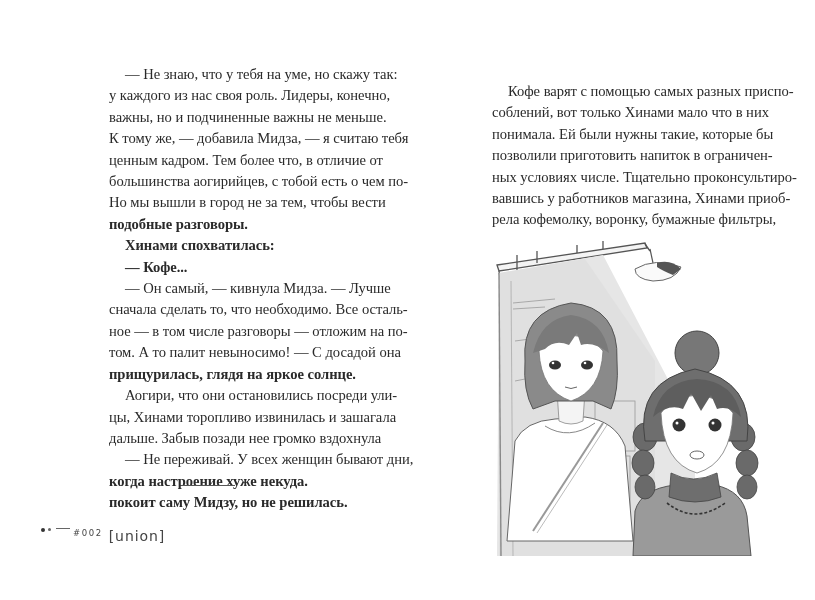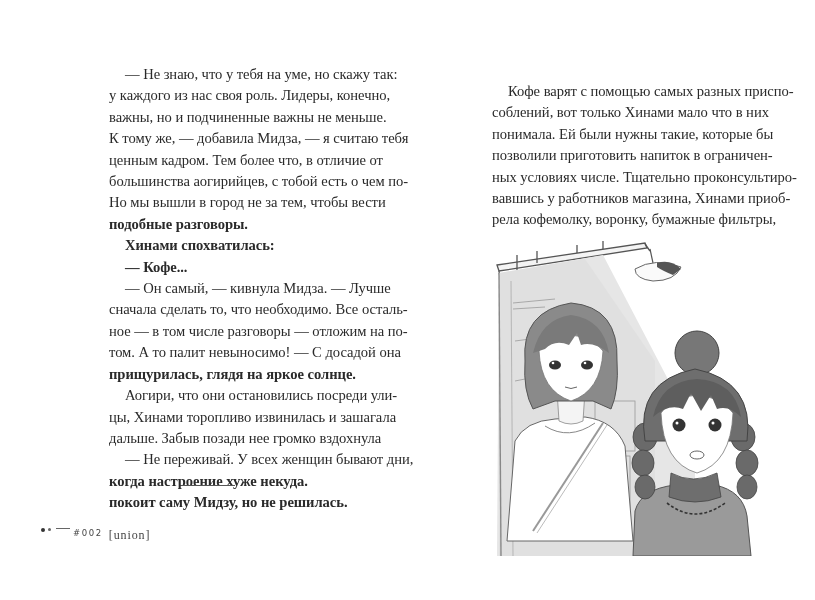--- a/index.html
+++ b/index.html
@@ -61,21 +61,21 @@
       align-items: flex-start;
       font-family: "DejaVu Sans", sans-serif;
       color: #444;
       font-size: 9px;
       letter-spacing: 1.6px;
     }
     .dot { width: 4px; height: 4px; border-radius: 50%; background: #333; margin-right: 3px; }
     .dot.small { width: 3px; height: 3px; background: #666; }
     .dash { width: 14px; height: 0; border-top: 1px solid #666; margin: 0 3px 0 2px; }
     .book-number { margin-right: 6px; font-size: 8.5px; }
-    .series-name { font-size: 12px; letter-spacing: 0.9px; font-family: Liberation Serif, serif; }
+    .series-name { font-size: 14px; letter-spacing: 0.9px; }
 
     .illustration {
       position: absolute;
       left: 60px;
       top: 233px;
       width: 280px;
       height: 315px;
     }
   </style>
 </head>

